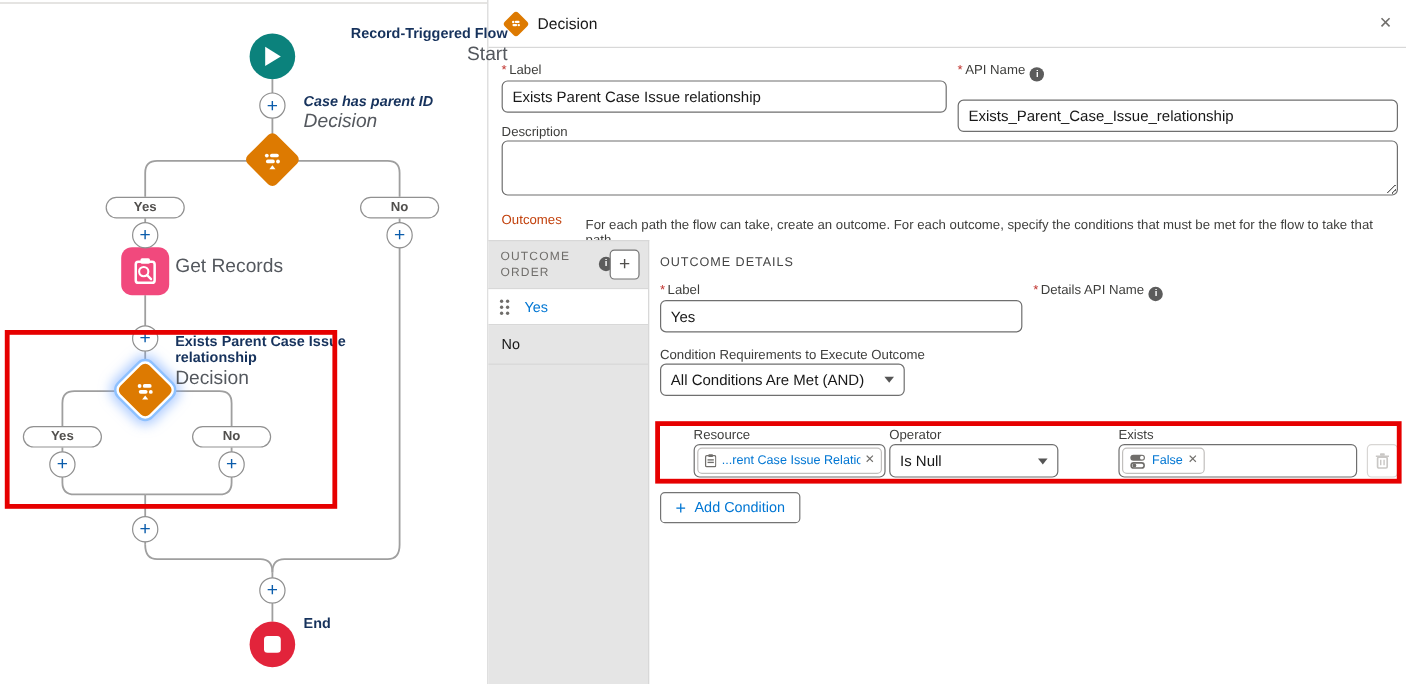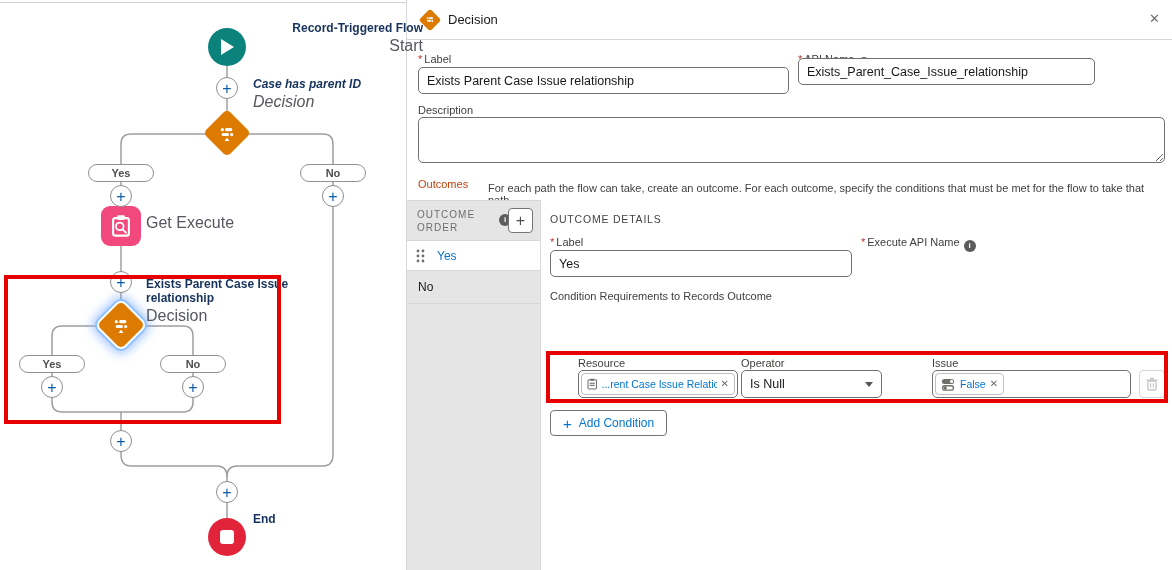--- a/index.html
+++ b/index.html
@@ -154,21 +154,21 @@
 
     <div class="node gr-icon" style="left:101px;top:206px;">
       <svg width="28" height="28" viewBox="0 0 32 32">
         <rect x="7" y="7" width="18" height="20" rx="2.5" fill="none" stroke="#fff" stroke-width="2.4"></rect>
         <rect x="11.5" y="3.6" width="9" height="5.4" rx="1.6" fill="#fff"></rect>
         <circle cx="14.6" cy="16.4" r="4.4" fill="none" stroke="#fff" stroke-width="2"></circle>
         <line x1="17.8" y1="19.8" x2="21.6" y2="23.6" stroke="#fff" stroke-width="2.2" stroke-linecap="round"></line>
       </svg>
     </div>
     <div class="nlabel" style="left:146px;top:212px;width:150px;">
-      <div class="n-sub">Get Execute</div>
+      <div class="n-sub">Get Records</div>
     </div>
 
     <button class="plus" style="left:110px;top:271px;">+</button>
     <div class="nlabel" style="left:146px;top:277px;width:168px;">
       <div class="n-title">Exists Parent Case Issue relationship</div>
       <div class="n-sub">Decision</div>
     </div>
 
     <div class="node diamond" style="left:101px;top:305px;">
       <div class="dshape selected"></div>
@@ -216,21 +216,21 @@
     </div>
 
     <div class="flabel" style="left:11px;top:53px;">
       <span class="req">*</span><span>Label</span>
     </div>
     <input class="tinput" style="left: 11px; top: 67px; width: 371px;" value="Exists Parent Case Issue relationship">
 
     <div class="flabel" style="left:391px;top:53px;">
       <span class="req">*</span><span>API Name</span><span class="info-ic">i</span>
     </div>
-    <input class="tinput" style="left: 391px; top: 58px; width: 297px;" value="Exists_Parent_Case_Issue_relationship">
+    <input class="tinput" style="left: 391px; top: 83px; width: 367px;" value="Exists_Parent_Case_Issue_relationship">
 
     <div class="flabel" style="left:11px;top:104px;">Description</div>
     <textarea class="tarea" style="left: 11px; top: 117px; width: 747px; height: 46px;"></textarea>
 
     <div class="out-head">Outcomes</div>
     <div class="out-desc">For each path the flow can take, create an outcome. For each outcome, specify the conditions that must be met for the flow to take that path.</div>
 
     <div class="order-col">
       <div class="order-head">
         <div class="order-title">Outcome Order</div>
@@ -256,28 +256,32 @@
     </div>
 
     <div class="od-heading">Outcome Details</div>
 
     <div class="flabel" style="left:143px;top:236px;">
       <span class="req">*</span><span>Label</span>
     </div>
     <input class="tinput" style="left: 143px; top: 250px; width: 302px;" value="Yes">
 
     <div class="flabel" style="left:454px;top:236px;">
-      <span class="req">*</span><span>Execute API Name</span><span class="info-ic">i</span>
-    </div>
-
-    <div class="flabel" style="left:143px;top:290px;">Condition Requirements to Records Outcome</div>
+      <span class="req">*</span><span>Details API Name</span><span class="info-ic">i</span>
+    </div>
+
+    <div class="flabel" style="left:143px;top:290px;">Condition Requirements to Execute Outcome</div>
+    <div class="dd" style="left:143px;top:303px;width:204px;height:27px;">
+      <span>All Conditions Are Met (AND)</span>
+      <span class="caret"></span>
+    </div>
 
     <div class="flabel" style="left:171px;top:357px;">Resource</div>
     <div class="flabel" style="left:334px;top:357px;">Operator</div>
-    <div class="flabel" style="left:525px;top:357px;">Issue</div>
+    <div class="flabel" style="left:525px;top:357px;">Exists</div>
 
     <div class="combo" style="left:171px;top:370px;width:160px;">
       <div class="pill-token">
         <svg width="13" height="14" viewBox="0 0 16 18">
           <rect x="1.5" y="2.5" width="13" height="14" rx="1.6" fill="none" stroke="#706e6b" stroke-width="1.6"></rect>
           <rect x="5" y="0.8" width="6" height="3.4" rx="1" fill="#706e6b"></rect>
           <rect x="4" y="7" width="8" height="1.7" fill="#706e6b"></rect>
           <rect x="4" y="10.2" width="8" height="1.7" fill="#706e6b"></rect>
         </svg>
         <span class="ptext">...rent Case Issue Relationship</span>

